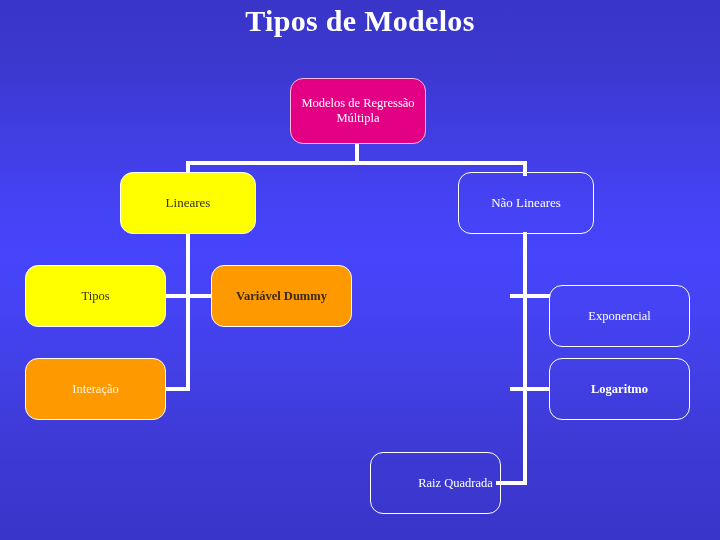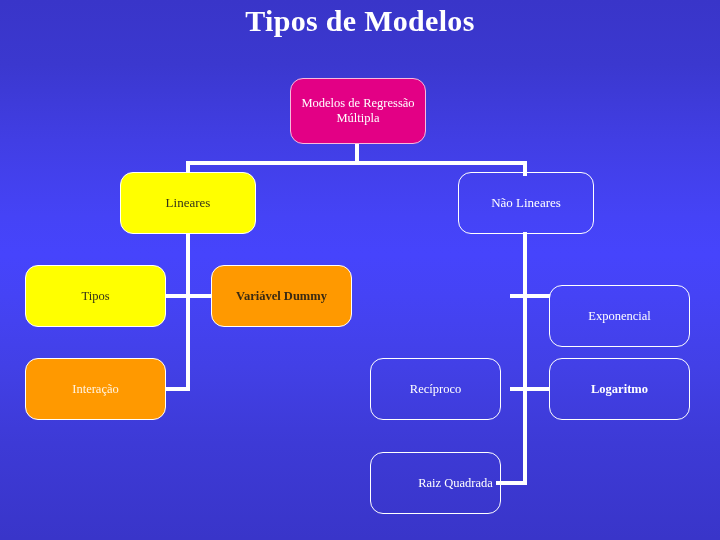--- a/index.html
+++ b/index.html
@@ -151,23 +151,20 @@
 
 
   <div class="node blue" style="left:549px; top:265px; width:141px; height:62px; font-size:12.5px;margin-top:20px;">
     <span class="label">Exponencial</span>
   </div>
 
   <div class="node orange light-text" style="left:25px; top:358px; width:141px; height:62px; font-size:12.5px;">
     <span class="label">Interação</span>
   </div>
 
-  <div class="node blue" style="left:370px; top:358px; width:131px; height:62px; font-size:12.5px;">
-    <span class="label">Recíproco</span>
-  </div>
 
   <div class="node blue" style="left:549px; top:358px; width:141px; height:62px; font-size:12.5px;font-weight:bold;">
     <span class="label">Logaritmo</span>
   </div>
 
   <div class="node blue" style="left:370px; top:452px; width:131px; height:62px; font-size:12.5px;padding-left:40px;">
     <span class="label">Raiz Quadrada</span>
   </div>
 
 </div>

